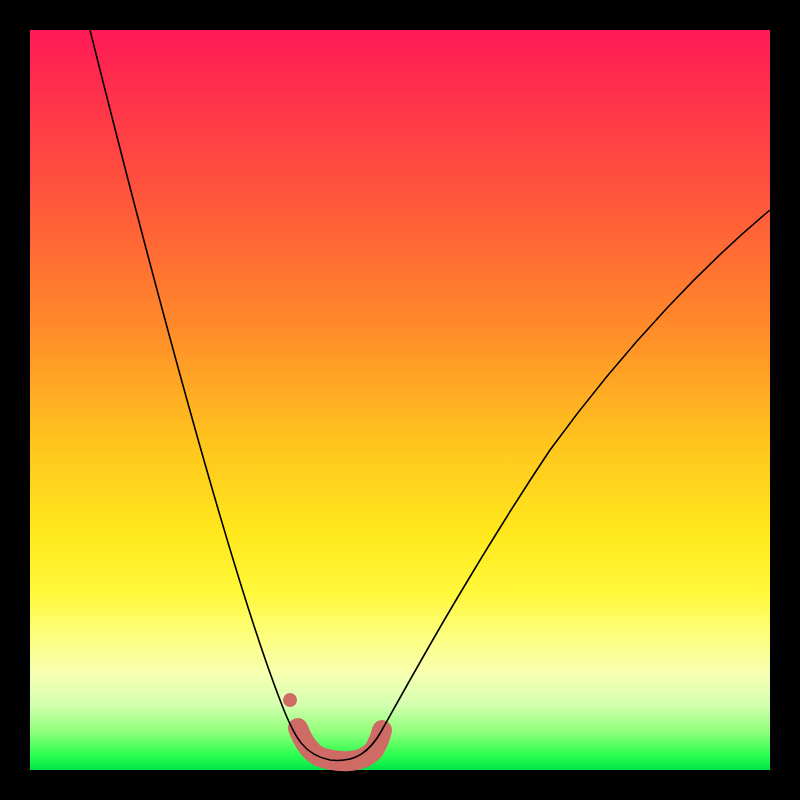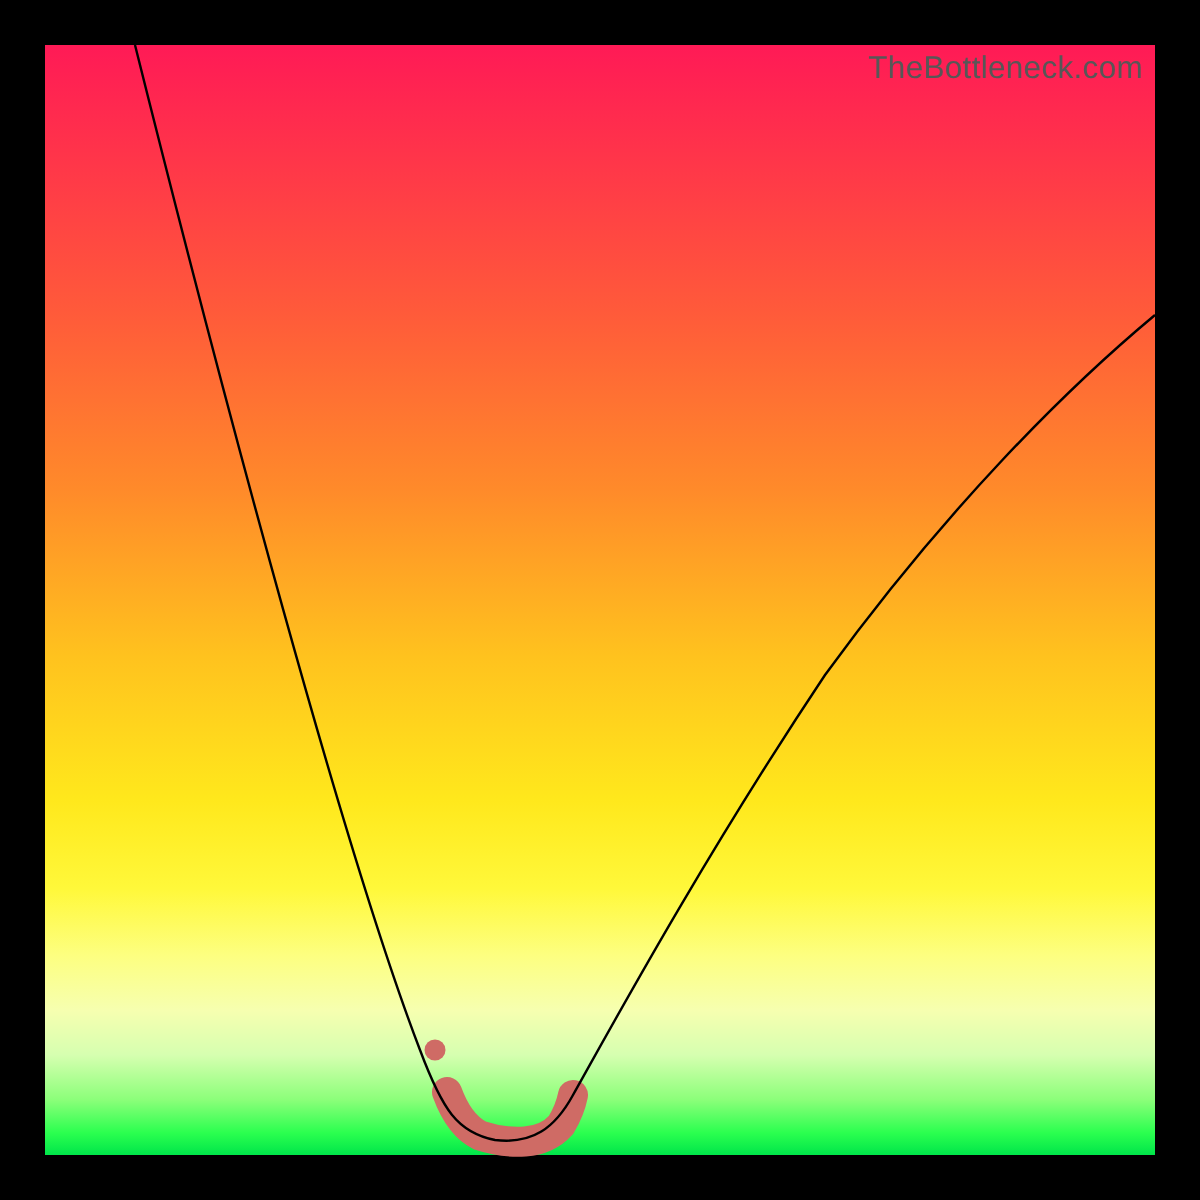--- a/index.html
+++ b/index.html
@@ -74,21 +74,20 @@
   .salmon-dot {
     fill: #cf6b65;
   }
 </style>
 </head>
 <body>
 
 <div class="frame">
   <div class="plot">
 
-    <div class="watermark">TheBottleneck.com</div>
 
     <svg class="curve" viewBox="0 0 740 740">
 
       <path class="salmon-stroke" d="M 268 698
                Q 276 720 290 727
                Q 305 732 320 731
                Q 335 730 344 720
                Q 350 710 352 700"></path>
 
       <circle class="salmon-dot" cx="260" cy="670" r="7"></circle>

